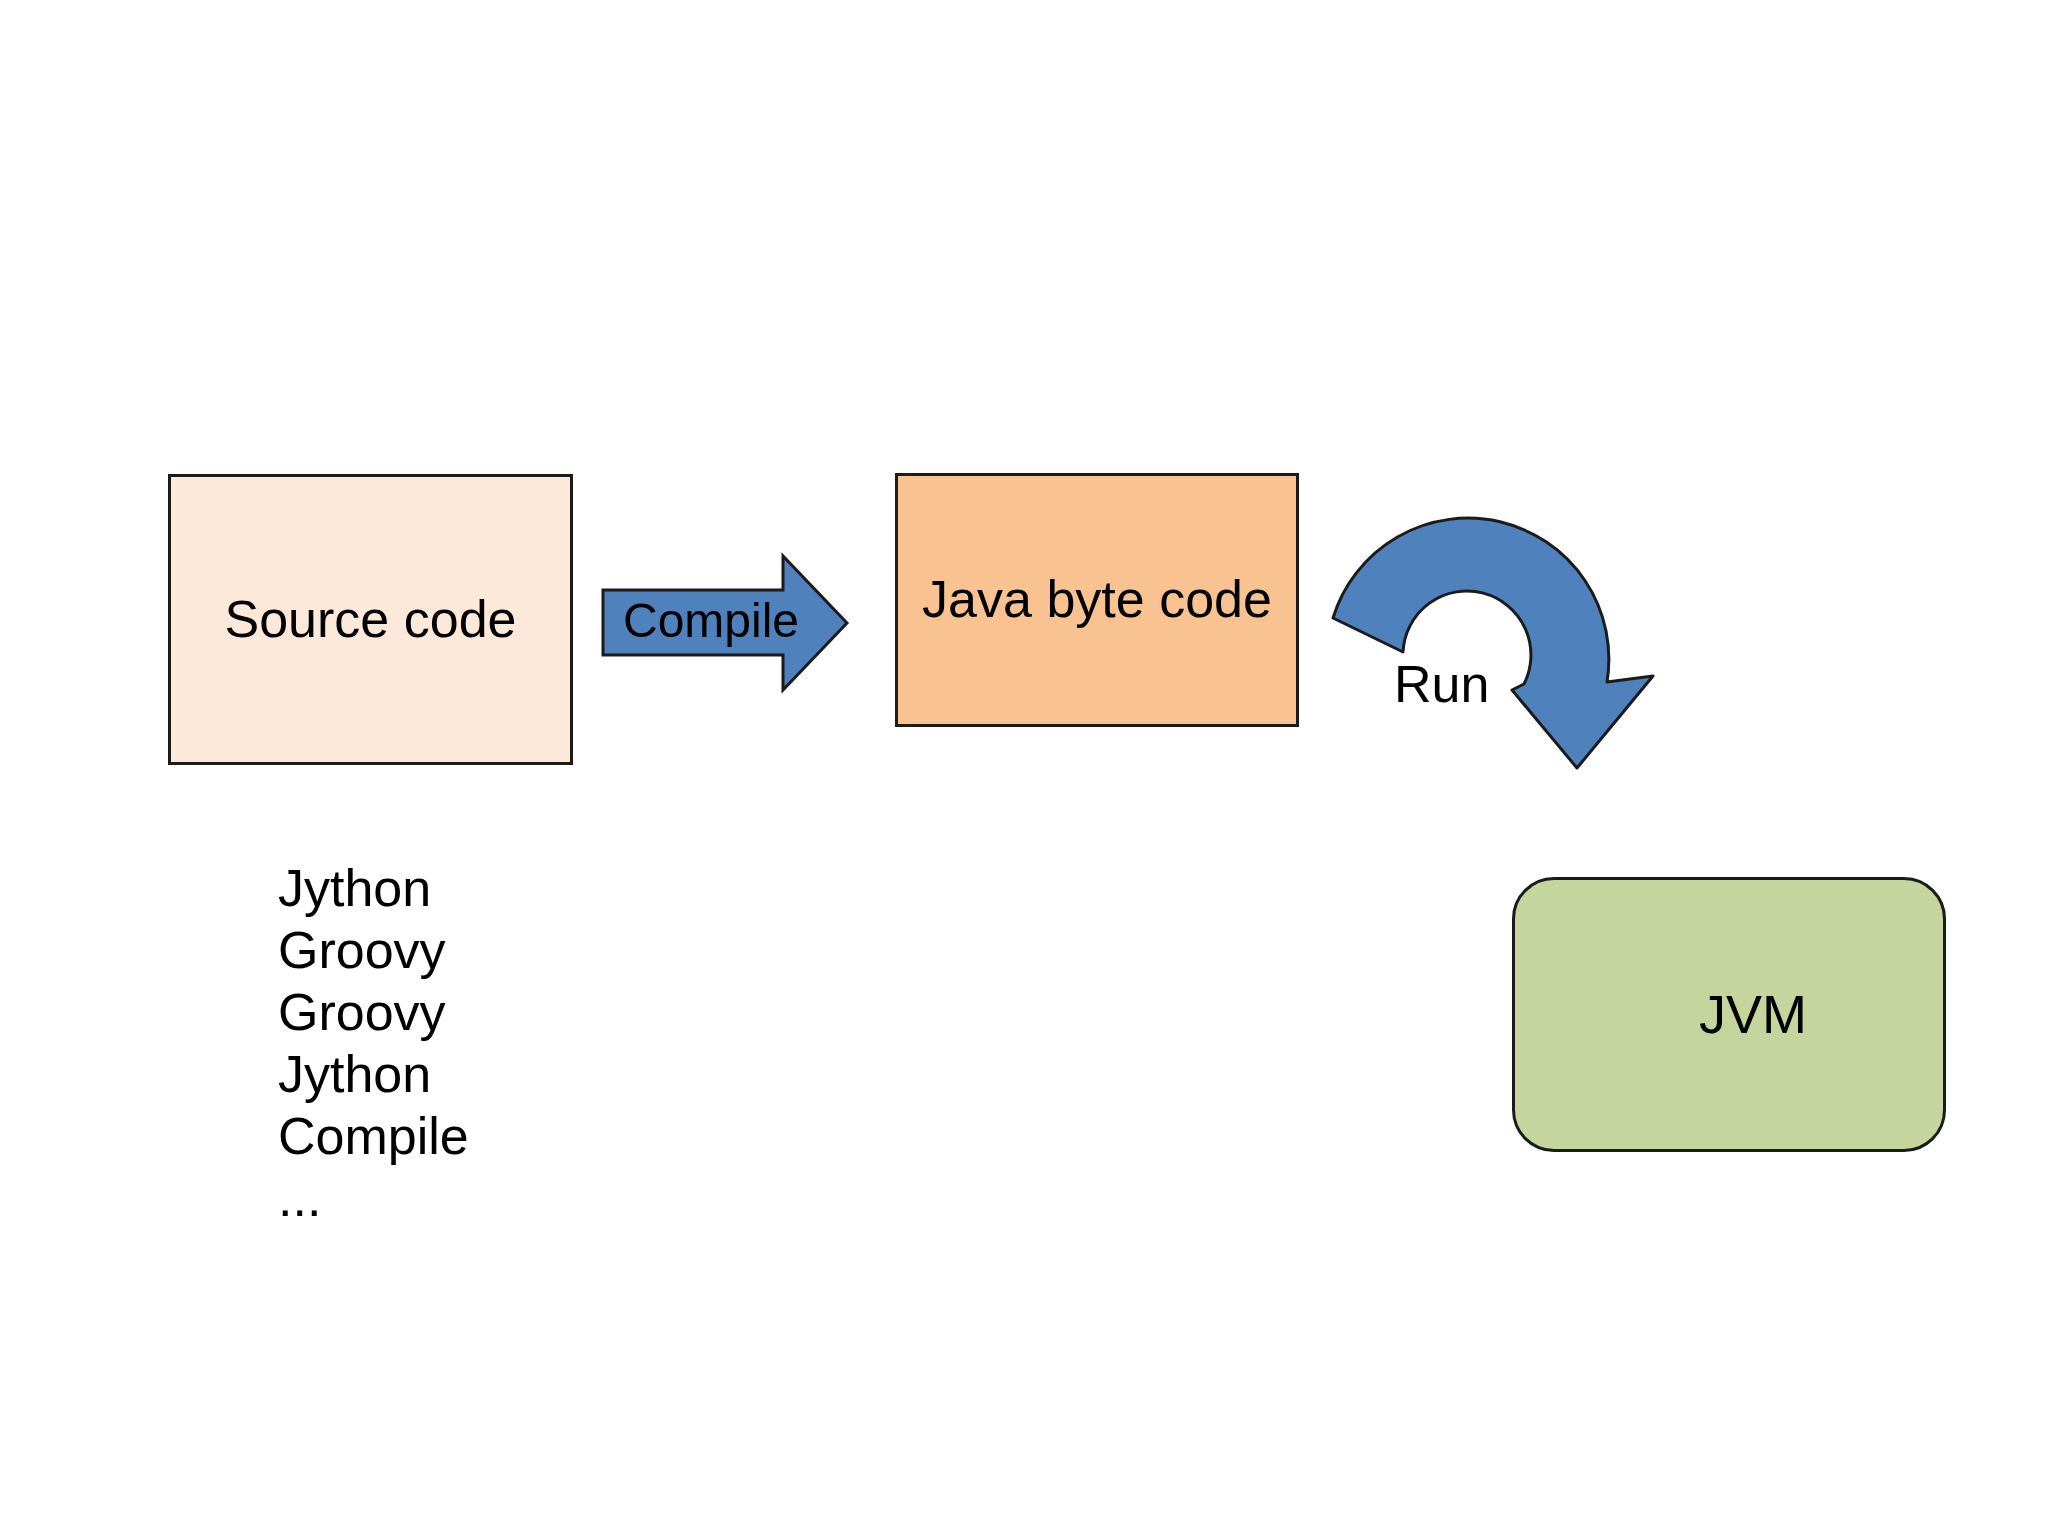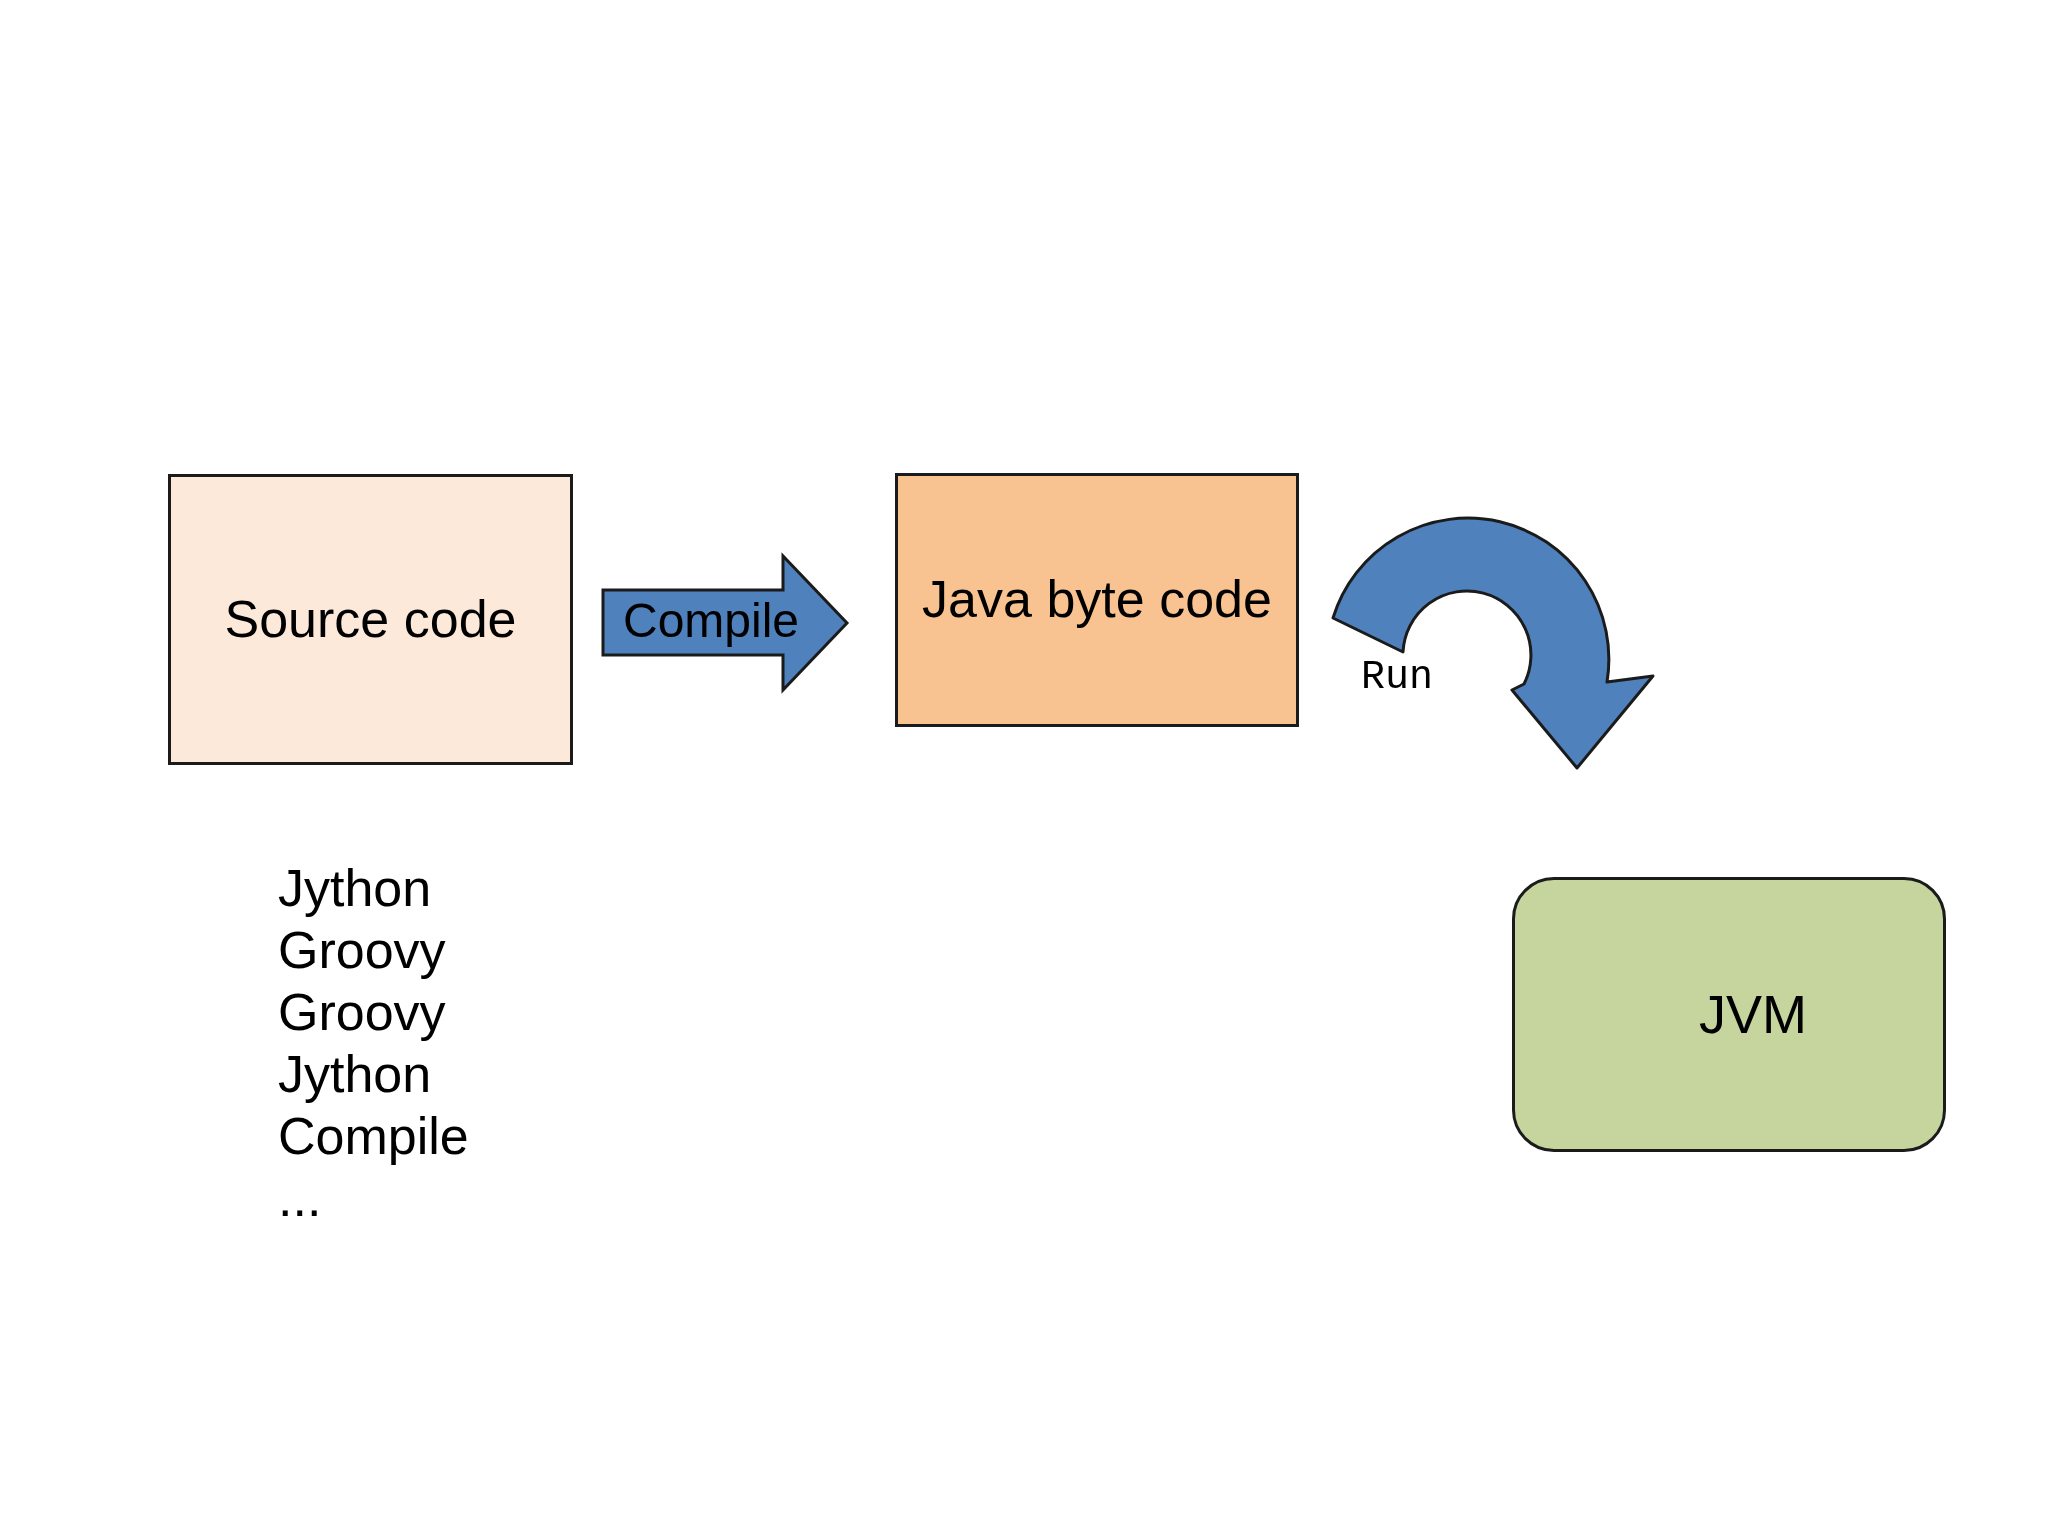--- a/index.html
+++ b/index.html
@@ -59,23 +59,22 @@
     font-size: 48px;
     line-height: 1;
     white-space: nowrap;
   }
   #compile-label {
     left: 603px; top: 597px;
     width: 216px;
     text-align: center;
   }
   #run-label {
-    left: 1361px; top: 658px;
-    font-size: 40px;
-    font-family: Liberation Mono, monospace;
+    left: 1394px; top: 658px;
+    font-size: 52px;
   }
   #languages-list {
     position: absolute;
     left: 278px; top: 857px;
     font-size: 52px;
     line-height: 62px;
     white-space: nowrap;
   }
 </style>
 </head>

